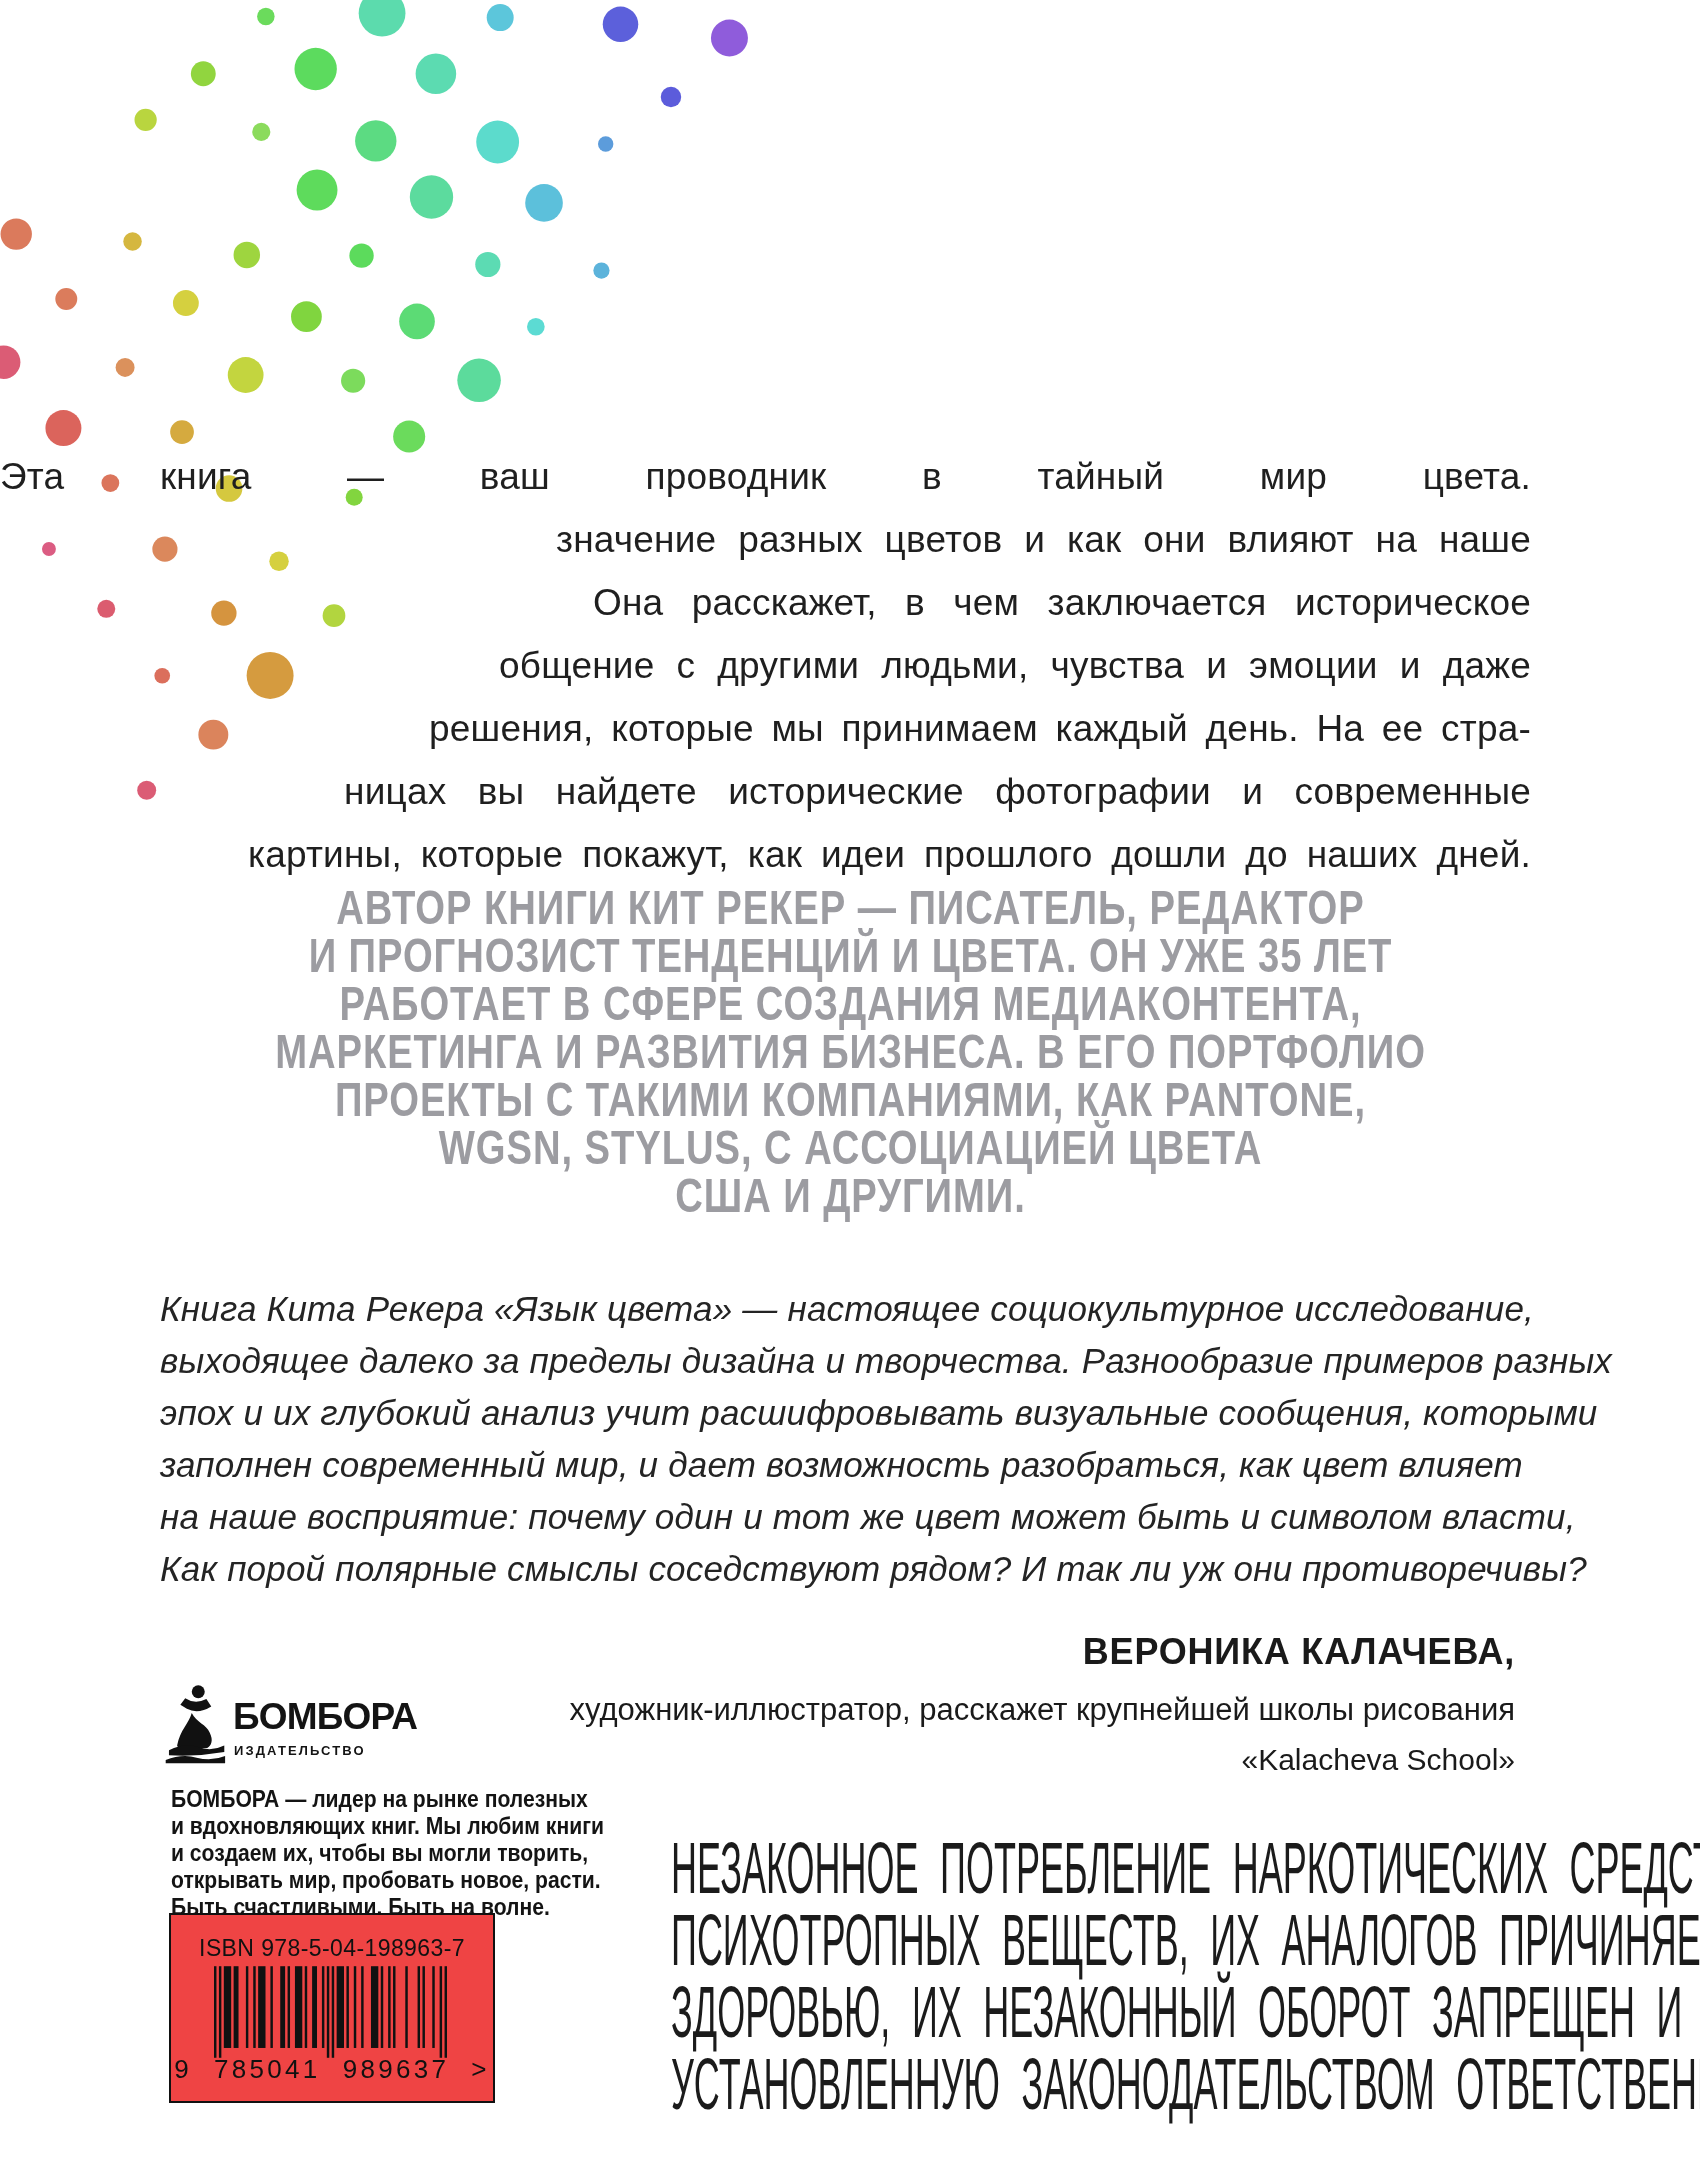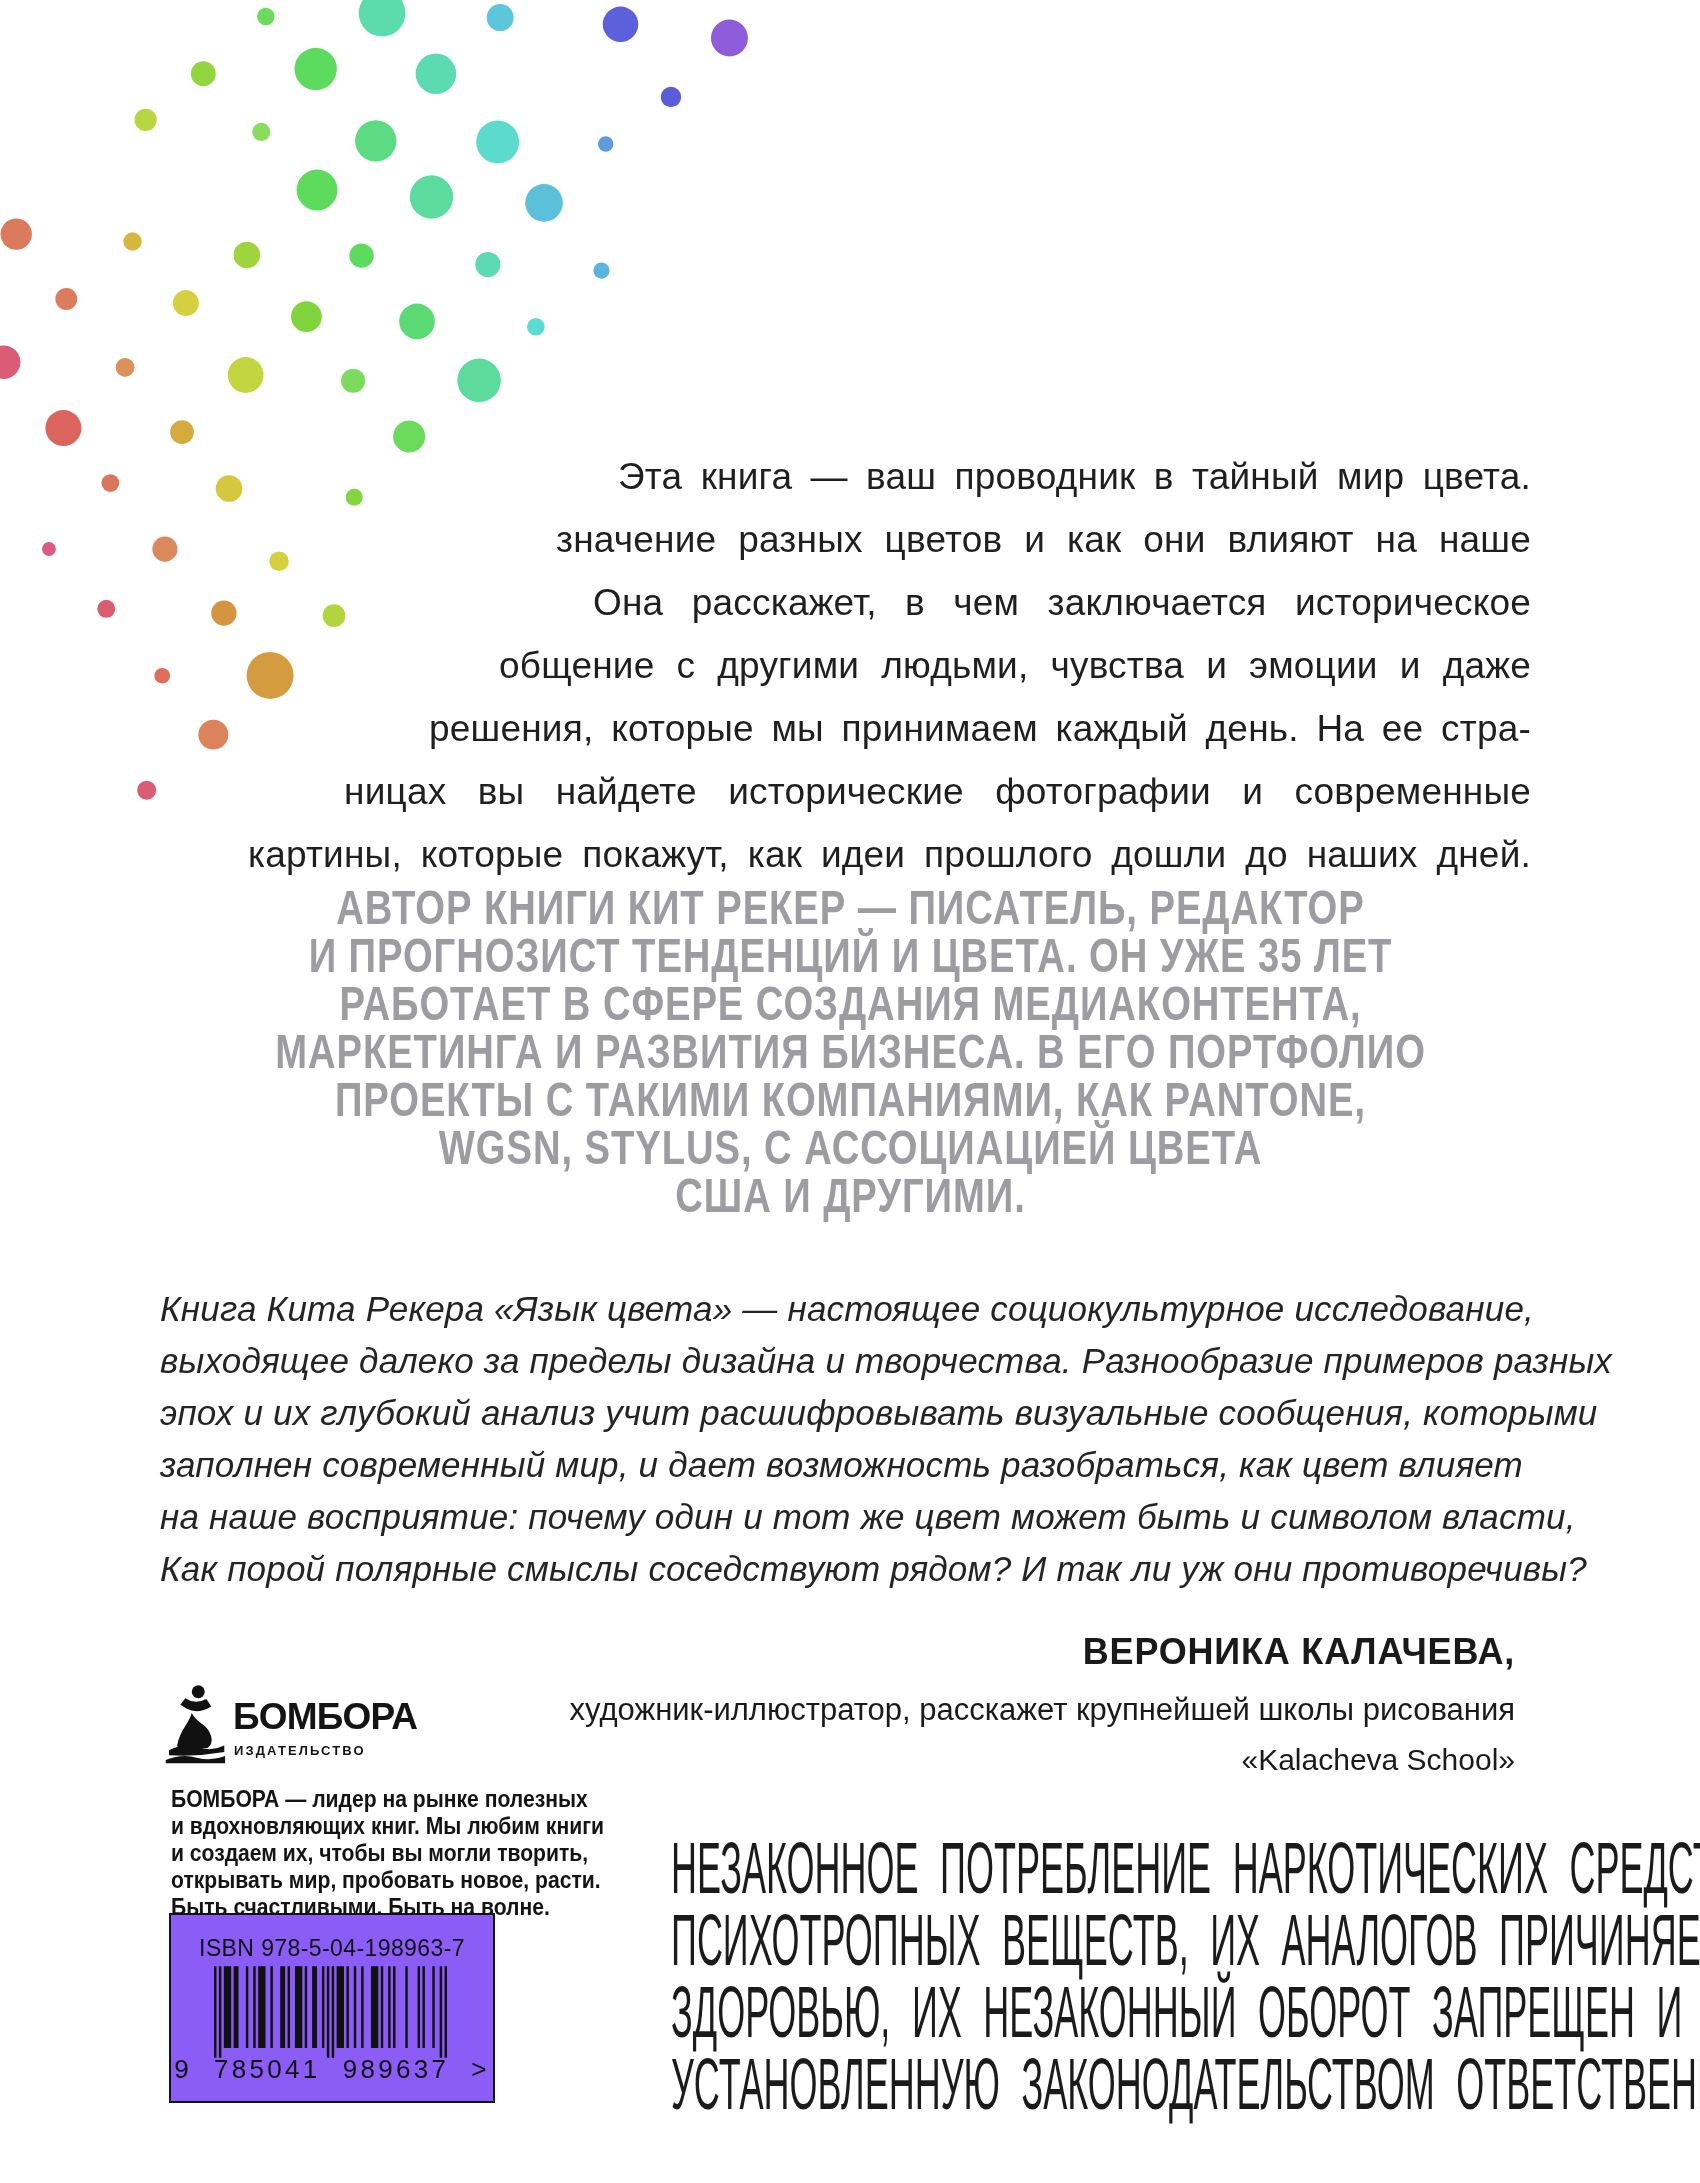--- a/index.html
+++ b/index.html
@@ -38,21 +38,21 @@
   .publisher { position:absolute; left:164px; top:1680px; color:#141414; }
   .pub-icon { position:absolute; left:0; top:1.6px; }
   .pub-word { position:absolute; left:69px; top:16.4px; font-size:37px; font-weight:bold; letter-spacing:-0.8px; }
   .pub-sub  { position:absolute; left:70px; top:63px; font-size:13px; font-weight:bold; letter-spacing:2.1px; }
   .pub-par  { position:absolute; left:7.4px; top:105px; }
   .pub-par .line { font-size:24px; line-height:27px; font-weight:bold; white-space:nowrap;
                    transform:scaleX(0.88); transform-origin:0 0; }
 
   
   .isbn-box { position:absolute; left:169px; top:1913px; width:326px; height:190px;
-              border:2.5px solid #111; background:#8b5cf6; }
+              border:2.5px solid #111; background:#ef4444; }
   .isbn-label { position:absolute; top:19.6px; width:100%; text-align:center; font-size:23px; color:#111; letter-spacing:0.4px; }
   .isbn-bars { position:absolute; left:43px; top:51px; }
   .isbn-digits { position:absolute; top:139px; width:100%; text-align:center;
                  font-size:26px; color:#111; letter-spacing:3.3px; word-spacing:11.5px; }
 
   
   .legal { position:absolute; left:671px; top:1832px; color:#1b1b1b; }
   .legal .line { font-size:72px; line-height:72px; white-space:nowrap;
                  transform:scaleX(0.5); transform-origin:0 50%; word-spacing:0.32em; }
 </style>
@@ -110,21 +110,21 @@
       <circle cx="611.2" cy="21.5" r="16.5" fill="hsl(190,64%,61%)"></circle>
       <circle cx="740.2" cy="176.0" r="9.4" fill="hsl(210,64%,61%)"></circle>
       <circle cx="681.4" cy="-41.5" r="11.1" fill="hsl(218,64%,61%)"></circle>
       <circle cx="758.3" cy="29.7" r="21.7" fill="hsl(238,64%,61%)"></circle>
       <circle cx="820.0" cy="118.7" r="12.5" fill="hsl(240,64%,61%)"></circle>
       <circle cx="891.5" cy="46.5" r="22.6" fill="hsl(264,64%,61%)"></circle>
       <circle cx="978.9" cy="-20.7" r="19.6" fill="hsl(264,64%,61%)"></circle>
     </svg>
 
   <div class="p1">
-    <div class="line" style="margin-left:618px;">Эта книга — ваш проводник в тайный мир цвета.</div>
+    <div class="line" style="">Эта книга — ваш проводник в тайный мир цвета.</div>
     <div class="line" style="margin-left:556px;">значение разных цветов и как они влияют на наше</div>
     <div class="line" style="margin-left:593px;">Она расскажет, в чем заключается историческое</div>
     <div class="line" style="margin-left:499px;">общение с другими людьми, чувства и эмоции и даже</div>
     <div class="line" style="margin-left:429px;">решения, которые мы принимаем каждый день. На ее стра-</div>
     <div class="line" style="margin-left:344px;">ницах вы найдете исторические фотографии и современные</div>
     <div class="line" style="margin-left:248px;">картины, которые покажут, как идеи прошлого дошли до наших дней.</div>
   </div>
 
   <div class="gray-block">
     <div class="line">АВТОР КНИГИ КИТ РЕКЕР — ПИСАТЕЛЬ, РЕДАКТОР</div>

